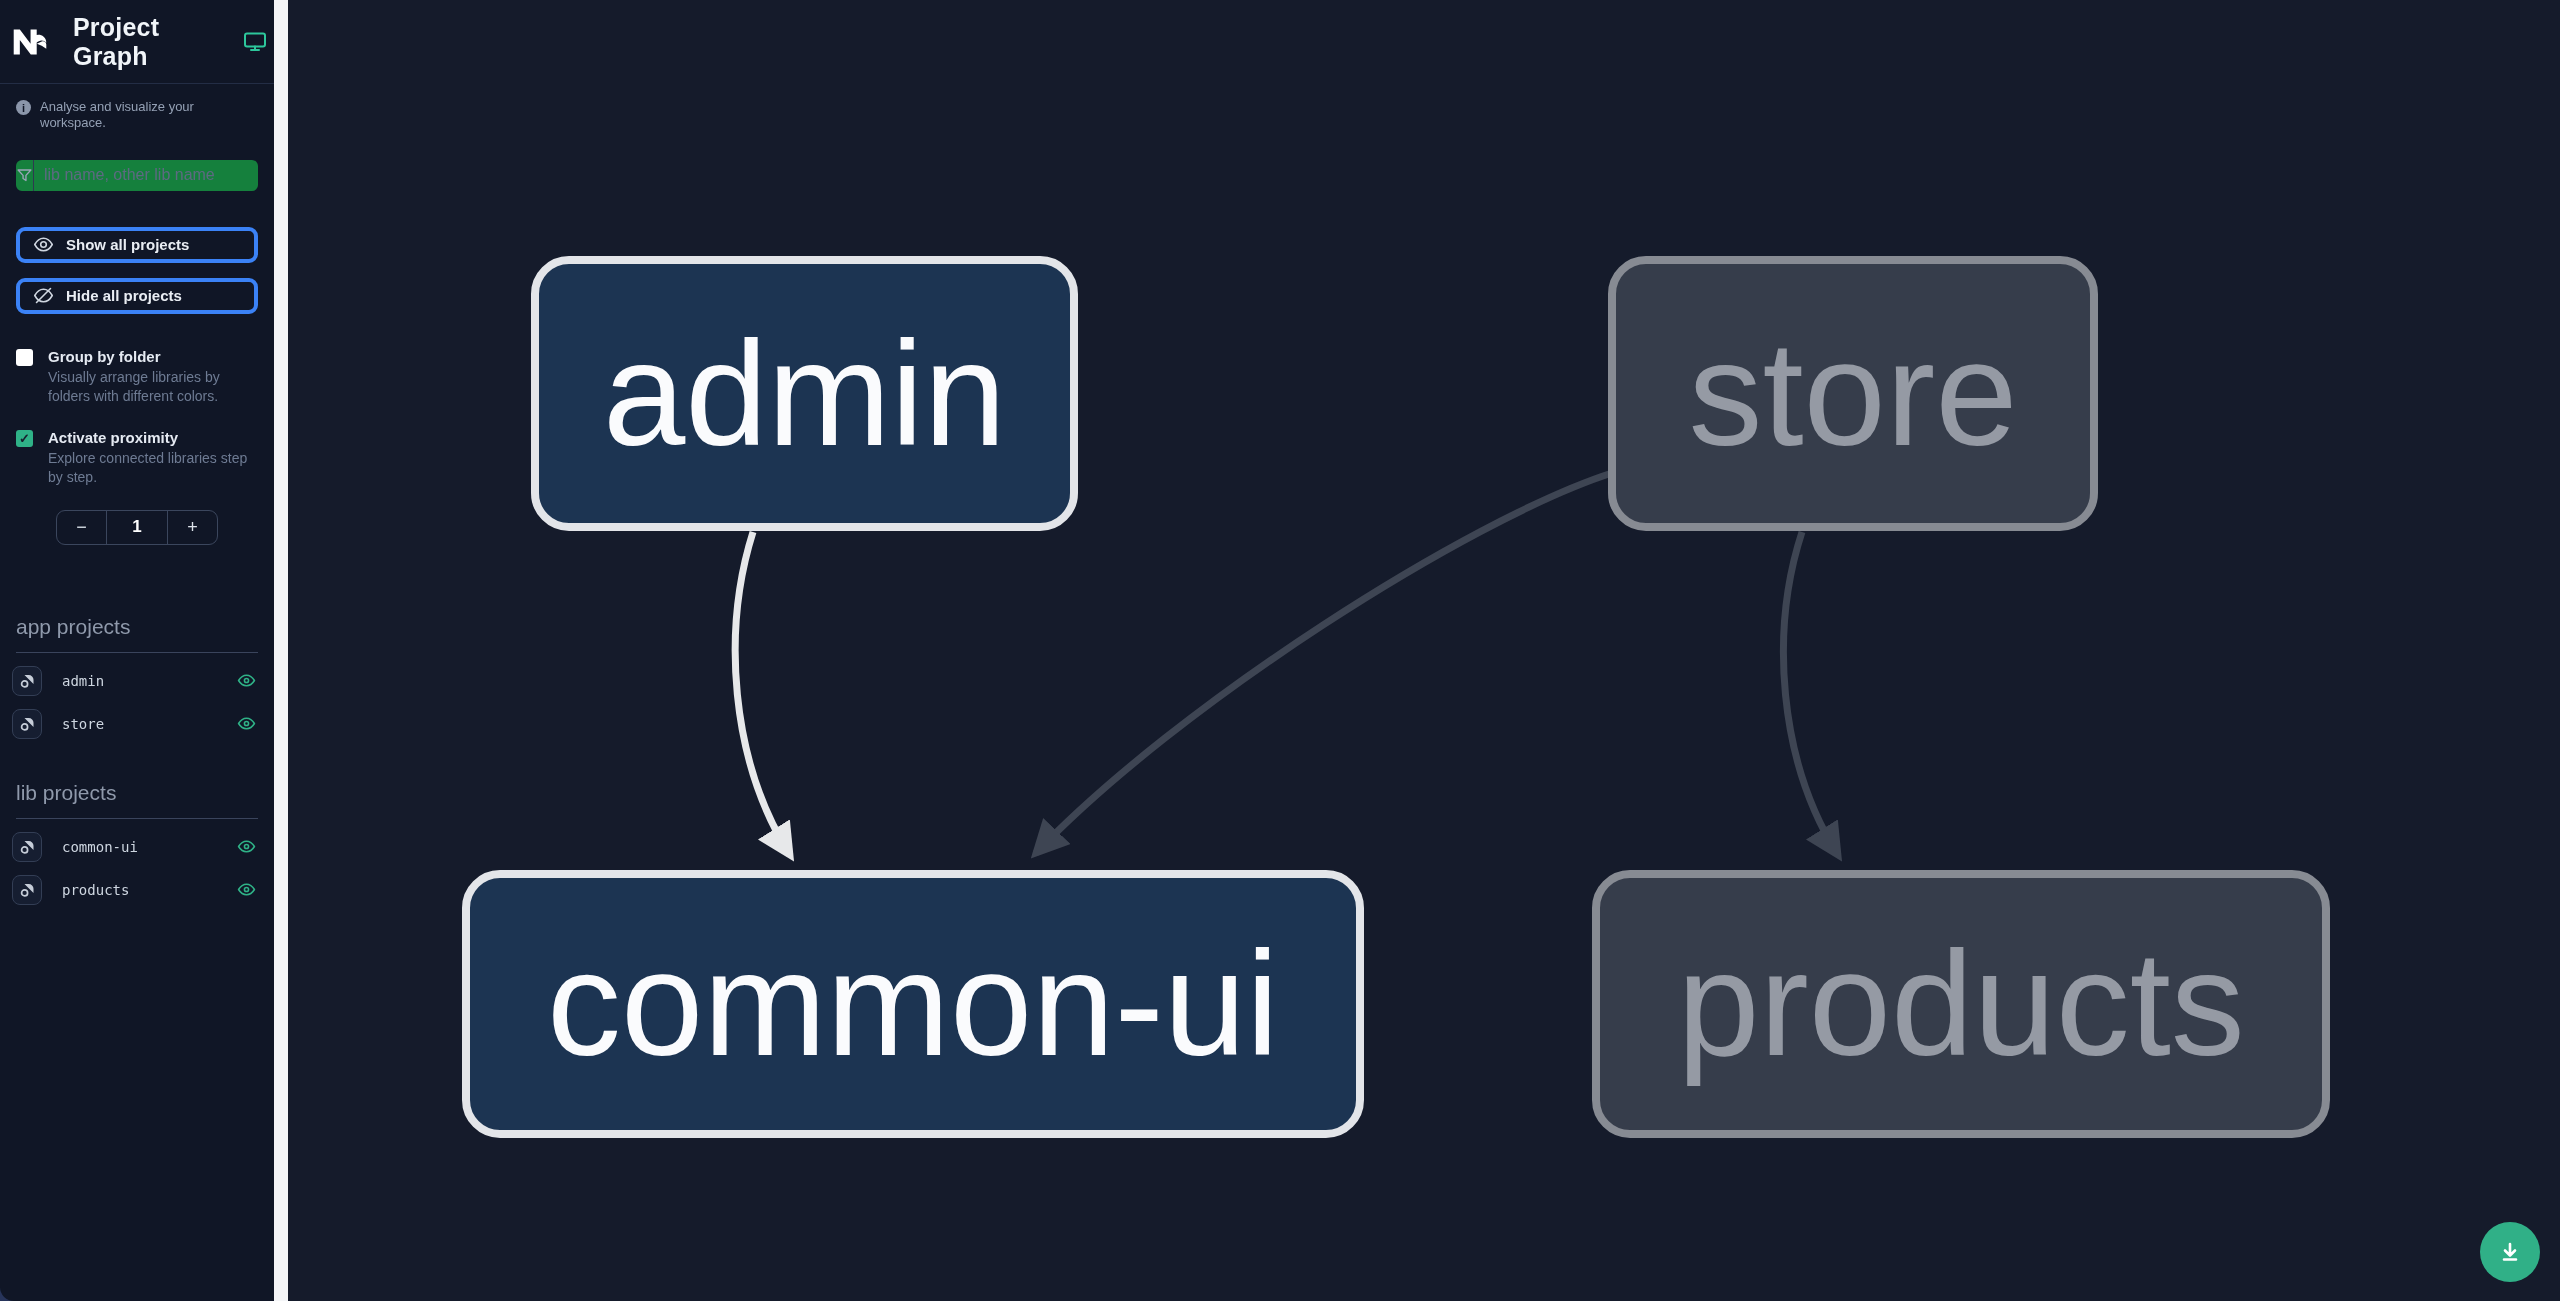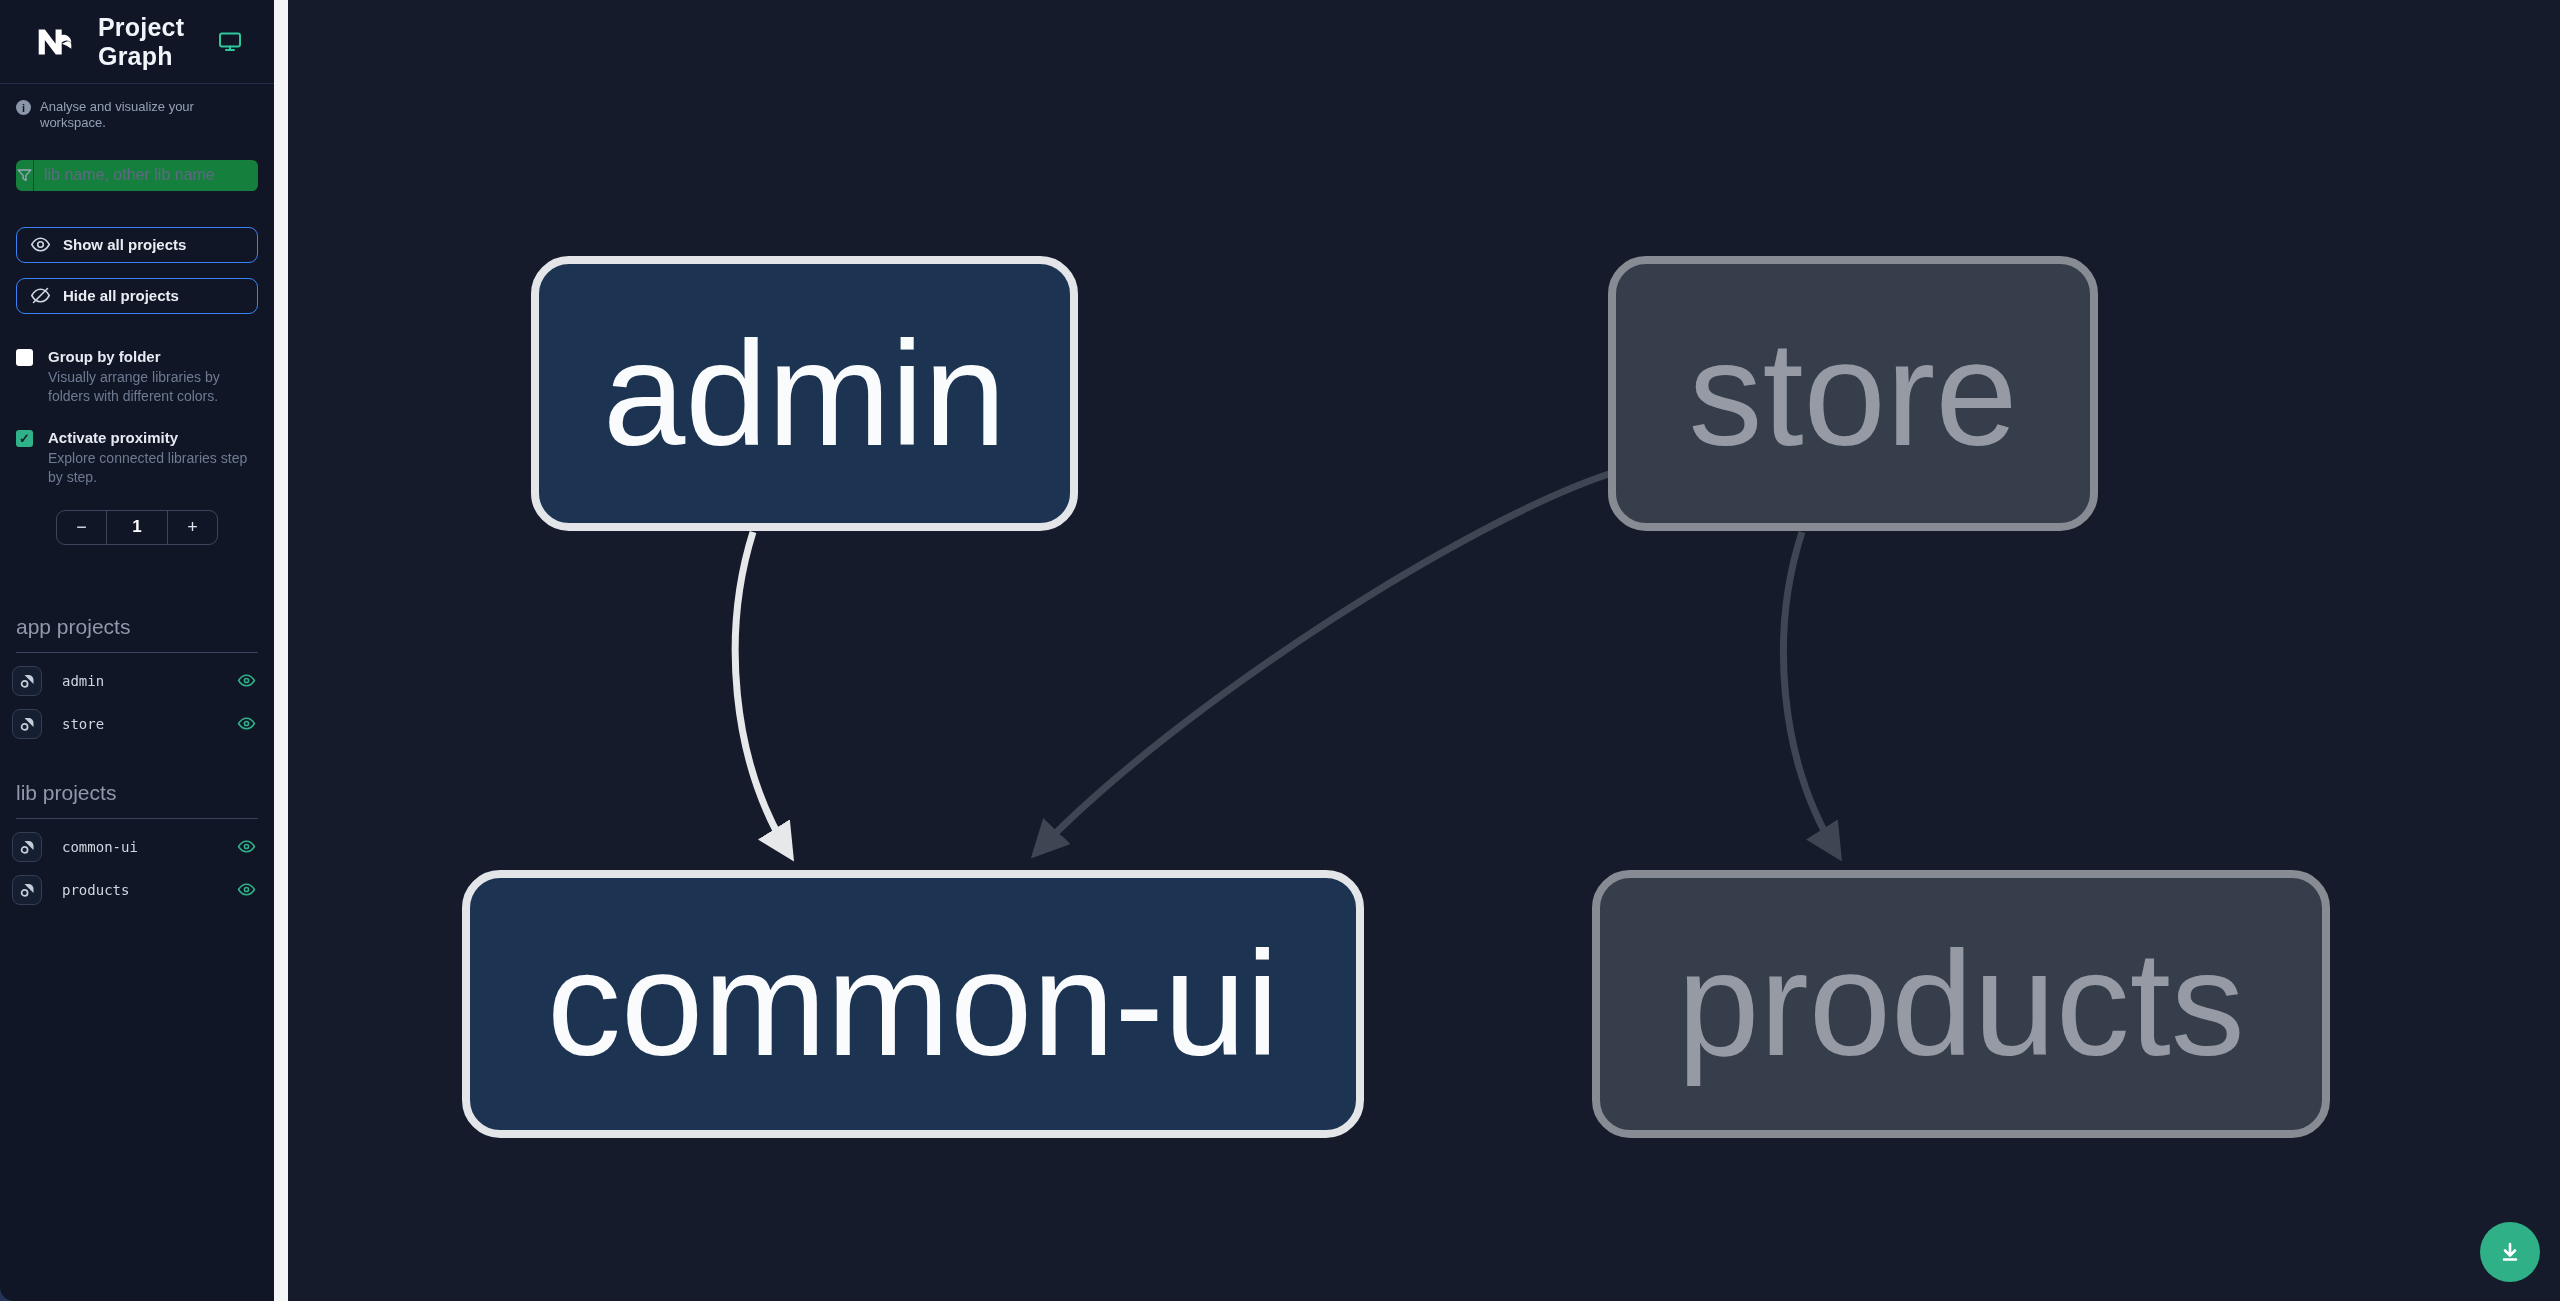--- a/index.html
+++ b/index.html
@@ -8,21 +8,21 @@
 
   
   .canvas { position:absolute; left:288px; top:0; right:0; bottom:0; background:#151b2b; }
   .edges  { position:absolute; left:0; top:0; }
   .corner-accent { position:absolute; left:0; bottom:0; width:24px; height:20px; background:#27345a; z-index:1; }
   .scrollstrip { position:absolute; left:274px; top:0; width:14px; height:1301px; background:#f4f5f7; z-index:4; }
 
   
   .sidebar { position:absolute; left:0; top:0; width:274px; height:1301px; background:#101626;
              z-index:3; border-bottom-left-radius:14px; color:#e5eaf2; }
-  .sb-header { height:84px; display:flex; align-items:center; padding:0 32px; border-bottom:1px solid #232d45; }
+  .sb-header { height:84px; display:flex; align-items:center; padding:0 7px; border-bottom:1px solid #232d45; }
   .sb-title { margin-left:20px; font-size:25px; font-weight:700; color:#f1f5f9; letter-spacing:.2px; }
   .sb-header .monitor { margin-left:20px; display:flex; cursor:pointer; }
 
   .tagline { display:flex; align-items:flex-start; gap:9px; margin:15px 16px 0 16px; }
   .info-dot { flex:0 0 auto; width:15px; height:15px; border-radius:50%; background:#8b96aa; color:#101626;
               font-size:11px; font-weight:700; display:flex; align-items:center; justify-content:center; margin-top:1px; }
   .tagline span.txt { font-size:13px; color:#94a0b4; line-height:1.25; }
 
   .search { display:flex; align-items:stretch; height:31px; margin:28px 16px 0 16px; background:#15803d;
             border-radius:6px; overflow:hidden; }
@@ -35,21 +35,21 @@
   .cb { flex:0 0 auto; width:17px; height:17px; border-radius:3px; margin-top:1px; cursor:pointer;
         display:flex; align-items:center; justify-content:center; }
   .cb.gray { background:#97a1ad; }
   .cb.white { background:#ffffff; }
   .cb.checked { background:#2fb287; color:#17202e; font-size:13px; font-weight:700; }
   .toggle .tx { margin-left:15px; }
   .toggle .lbl { font-size:15px; font-weight:700; color:#e5eaf2; }
   .toggle .dsc { font-size:14px; color:#6e7b93; line-height:1.4; margin-top:3px; width:200px; }
 
   .sb-btn { display:flex; align-items:center; gap:12px; height:36px; margin:15px 16px 0 16px; padding:0 13px;
-            border:1px solid #3b82f6; border-radius:9px; background:transparent; color:#e9edf3;
+            border:4px solid #3b82f6; border-radius:9px; background:transparent; color:#e9edf3;
             font-size:15px; font-weight:600; cursor:pointer; font-family:"Liberation Sans", sans-serif; width:242px; }
   .sb-btn:first-of-type { margin-top:36px; }
 
   .counter { display:flex; width:162px; height:35px; margin:22px auto 0 auto; border:1px solid #3b465d; border-radius:9px; }
   .counter .cell { display:flex; align-items:center; justify-content:center; }
   .counter .dec, .counter .inc { width:49px; color:#dde3ea; font-size:18px; cursor:pointer; }
   .counter .val { width:62px; border-left:1px solid #3b465d; border-right:1px solid #3b465d; color:#ffffff; font-size:17px; font-weight:600; }
 
   .section { margin:0 16px; }
   .section.first { margin-top:70px; }

